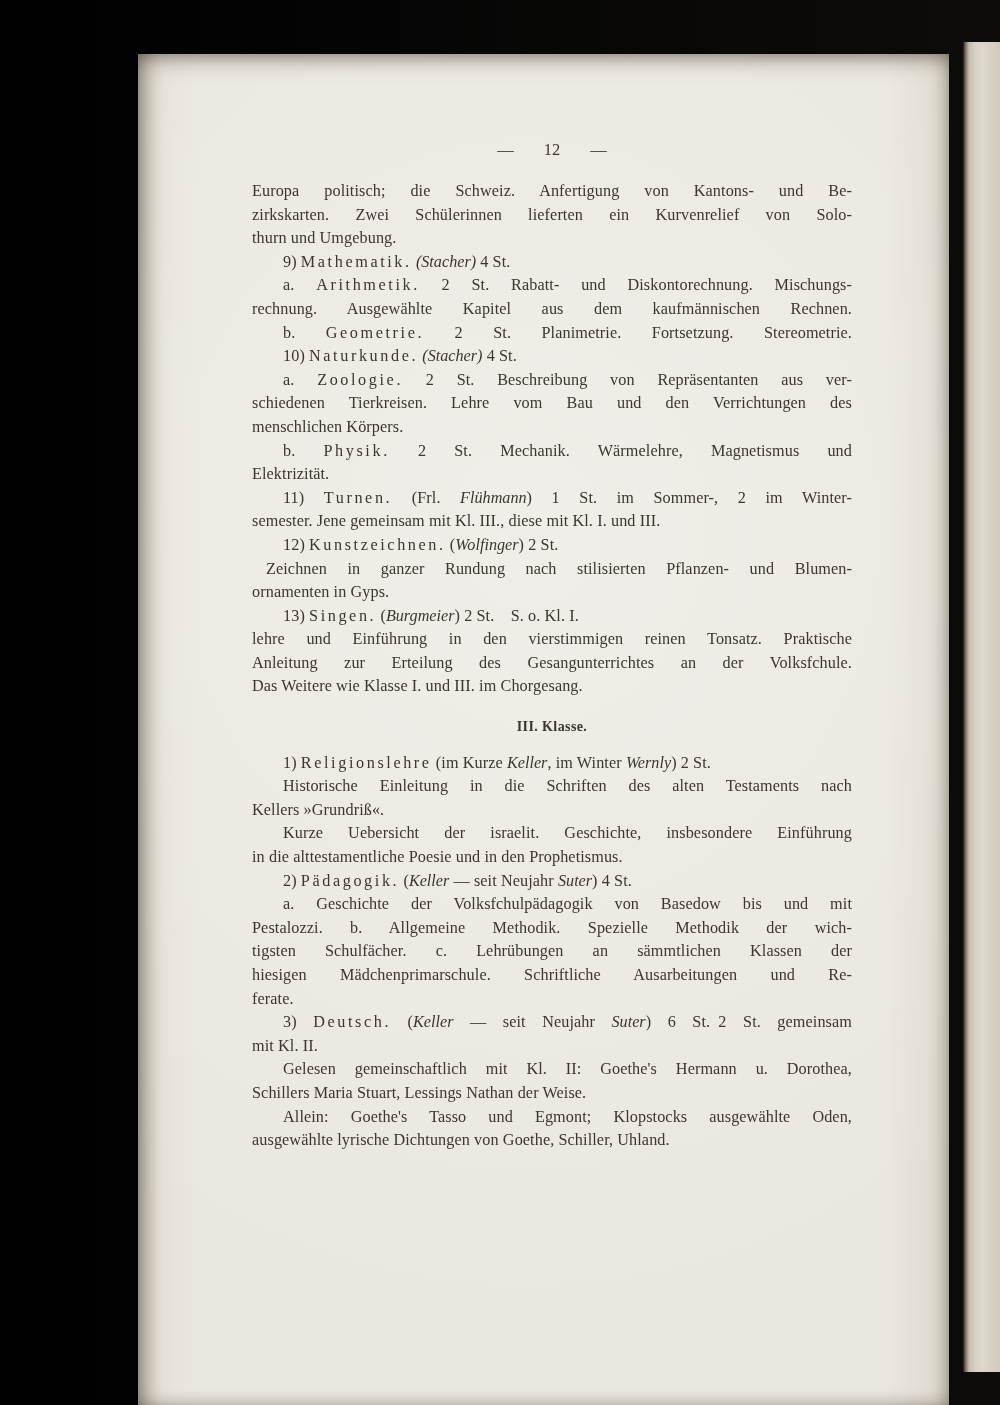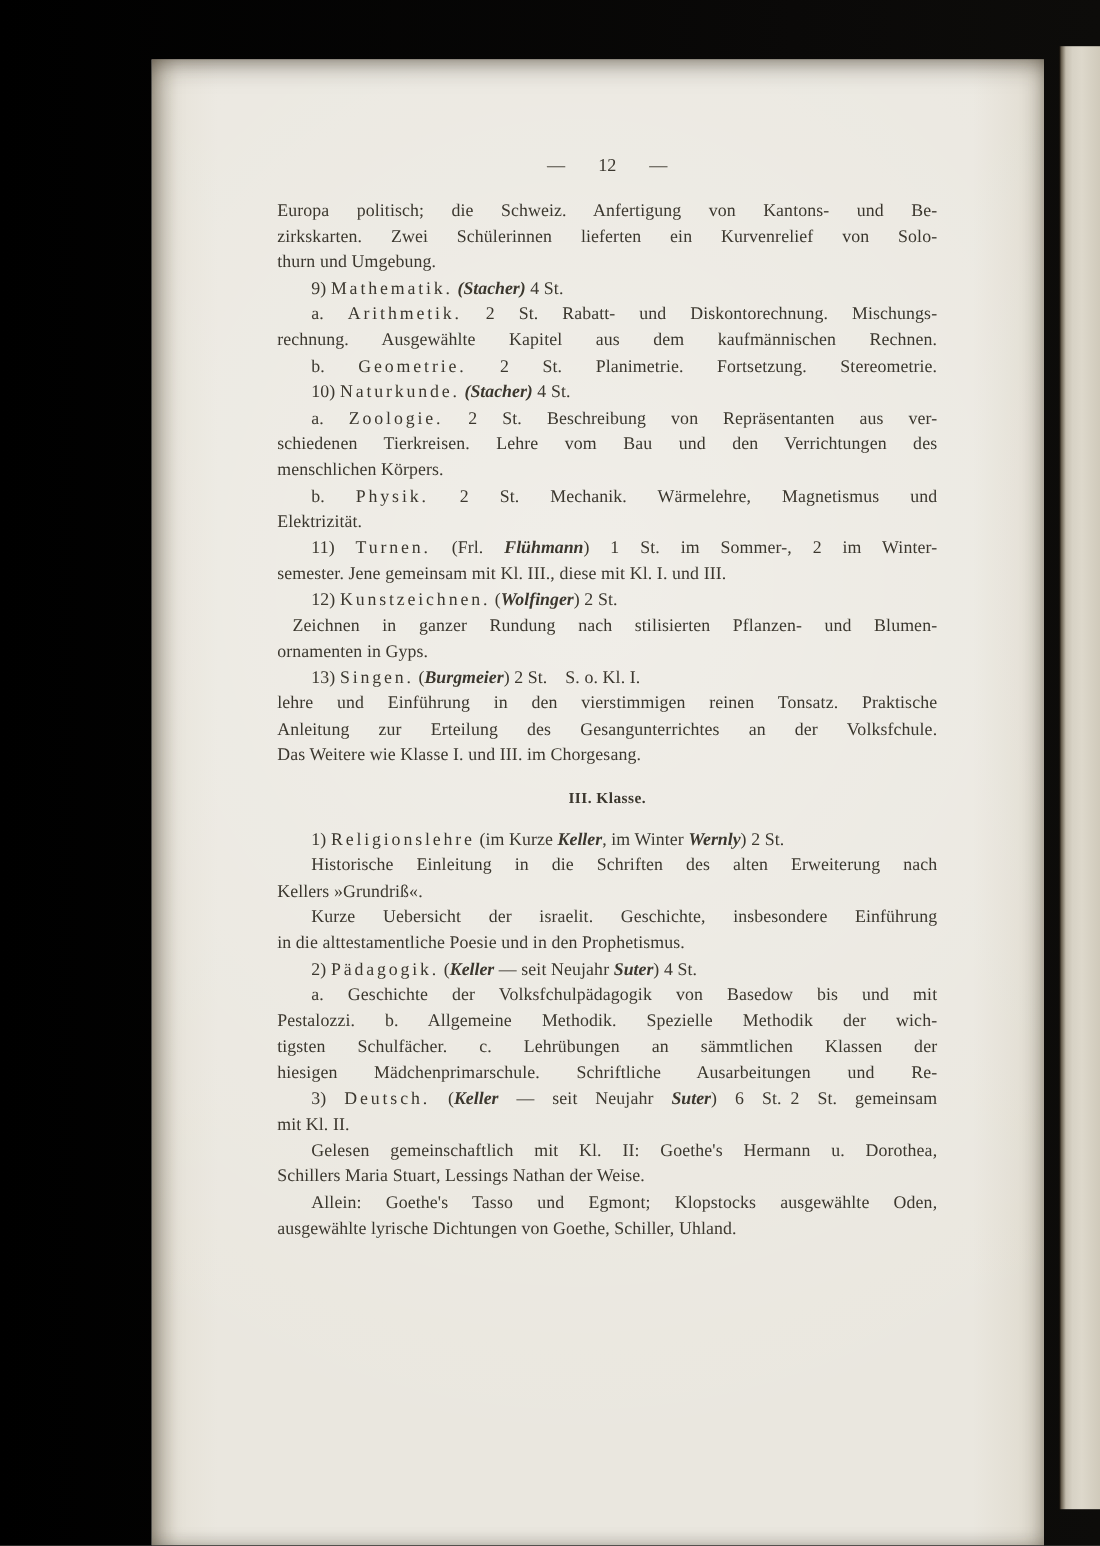--- a/index.html
+++ b/index.html
@@ -31,21 +31,21 @@
     font-size: 16.5px; color: var(--ink, #3b372e);
   }
   .textblock {
     position: absolute; left: 114px; top: 126px; width: 600px;
     font-size: 16.2px; line-height: 23.6px; color: var(--ink, #3b372e);
   }
   .line { white-space: nowrap; min-height: 23.6px; }
   .line.just { white-space: normal; text-align: justify; text-align-last: justify; }
   .line.ind1 { padding-left: 14px; }
   .line.ind2 { padding-left: 31px; }
-  .it { font-style: italic; font-weight: bold; }
+  .it { font-style: italic; }
   .sperr { letter-spacing: 2.6px; }
   .plain { letter-spacing: 0.1px; }
   .heading { font-weight: 700; text-align: center; margin: 16px 0 13px; font-size: 14px; letter-spacing: 0.4px; }
 </style>
 </head>
 <body>
 
 <div class="scan">
   <div class="sheet">
     <div class="pagenum-row">
@@ -71,29 +71,30 @@
         <div class="line"><span class="plain">semester. Jene gemeinsam mit Kl. III., diese mit Kl. I. und III.</span></div>
         <div class="line ind2"><span class="plain">12) </span><span class="sperr">Kunstzeichnen.</span><span class="plain"> (</span><span class="it">Wolfinger</span><span class="plain">) 2 St.</span></div>
         <div class="line just ind1"><span class="plain">Zeichnen in ganzer Rundung nach stilisierten Pflanzen- und Blumen-</span></div>
         <div class="line"><span class="plain">ornamenten in Gyps.</span></div>
         <div class="line ind2"><span class="plain">13) </span><span class="sperr">Singen.</span><span class="plain"> (</span><span class="it">Burgmeier</span><span class="plain">) 2 St. S. o. Kl. I.</span></div>
         <div class="line just"><span class="plain">lehre und Einführung in den vierstimmigen reinen Tonsatz. Praktische</span></div>
         <div class="line just"><span class="plain">Anleitung zur Erteilung des Gesangunterrichtes an der Volksfchule.</span></div>
         <div class="line"><span class="plain">Das Weitere wie Klasse I. und III. im Chorgesang.</span></div>
         <div class="heading">III. Klasse.</div>
         <div class="line ind2"><span class="plain">1) </span><span class="sperr">Religionslehre</span><span class="plain"> (im Kurze </span><span class="it">Keller</span><span class="plain">, im Winter </span><span class="it">Wernly</span><span class="plain">) 2 St.</span></div>
-        <div class="line just ind2"><span class="plain">Historische Einleitung in die Schriften des alten Erweiterung nach</span></div>
+        <div class="line just ind2"><span class="plain">Historische Einleitung in die Schriften des alten Testaments nach</span></div>
         <div class="line"><span class="plain">Kellers »Grundriß«.</span></div>
         <div class="line just ind2"><span class="plain">Kurze Uebersicht der israelit. Geschichte, insbesondere Einführung</span></div>
         <div class="line"><span class="plain">in die alttestamentliche Poesie und in den Prophetismus.</span></div>
         <div class="line ind2"><span class="plain">2) </span><span class="sperr">Pädagogik.</span><span class="plain"> (</span><span class="it">Keller</span><span class="plain"> — seit Neujahr </span><span class="it">Suter</span><span class="plain">) 4 St.</span></div>
         <div class="line just ind2"><span class="plain">a. Geschichte der Volksfchulpädagogik von Basedow bis und mit</span></div>
         <div class="line just"><span class="plain">Pestalozzi. b. Allgemeine Methodik. Spezielle Methodik der wich-</span></div>
         <div class="line just"><span class="plain">tigsten Schulfächer. c. Lehrübungen an sämmtlichen Klassen der</span></div>
         <div class="line just"><span class="plain">hiesigen Mädchenprimarschule. Schriftliche Ausarbeitungen und Re-</span></div>
+        <div class="line"><span class="plain">ferate.</span></div>
         <div class="line just ind2"><span class="plain">3) </span><span class="sperr">Deutsch.</span><span class="plain"> (</span><span class="it">Keller</span><span class="plain"> — seit Neujahr </span><span class="it">Suter</span><span class="plain">) 6 St. 2 St. gemeinsam</span></div>
         <div class="line"><span class="plain">mit Kl. II.</span></div>
         <div class="line just ind2"><span class="plain">Gelesen gemeinschaftlich mit Kl. II: Goethe's Hermann u. Dorothea,</span></div>
         <div class="line"><span class="plain">Schillers Maria Stuart, Lessings Nathan der Weise.</span></div>
         <div class="line just ind2"><span class="plain">Allein: Goethe's Tasso und Egmont; Klopstocks ausgewählte Oden,</span></div>
         <div class="line"><span class="plain">ausgewählte lyrische Dichtungen von Goethe, Schiller, Uhland.</span></div>
       </div>
   </div>
   <div class="next-page"></div>
 </div>

